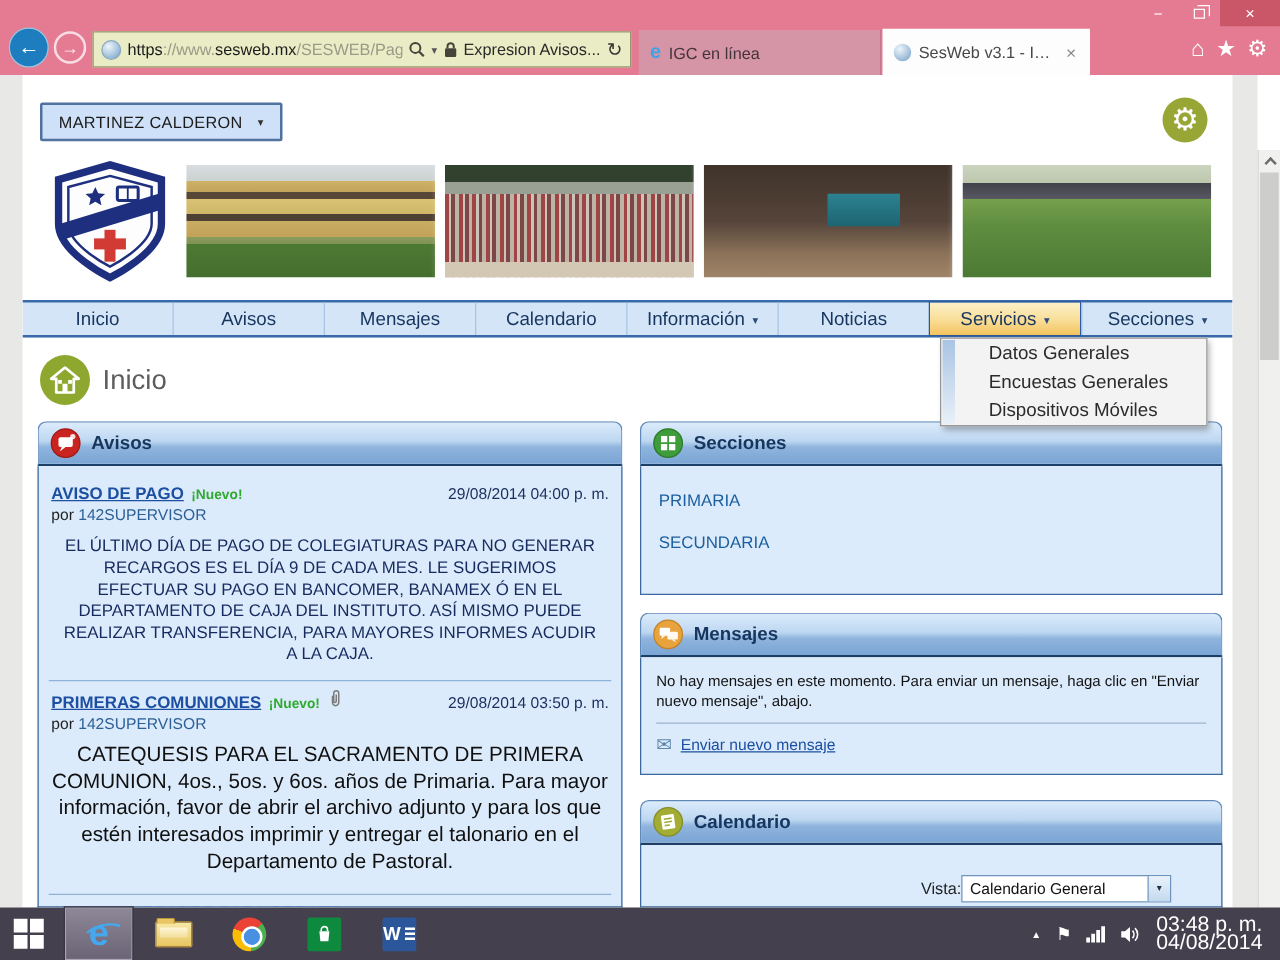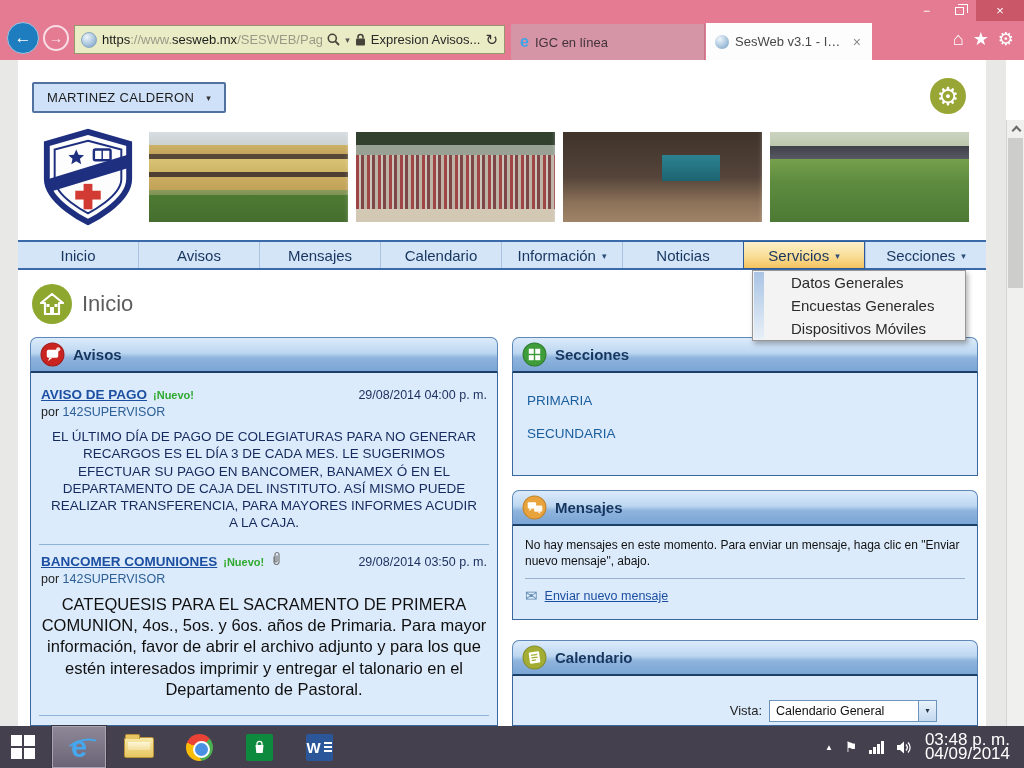--- a/index.html
+++ b/index.html
@@ -96,21 +96,21 @@
 
 .mensajes{left:494px;top:430px;width:466px}
 .mensajes .panel-body{height:94px;padding:11px 12px}
 .msg-empty{font-size:12px;color:#111;line-height:1.35}
 .msg-sep{border-top:1px solid #9ab4cf;margin:9px 0 8px}
 .msg-send{display:flex;align-items:center;gap:7px;font-size:12.5px;color:#1c4fa2;cursor:pointer}
 .msg-send .lbl{text-decoration:underline}
 .envelope{color:#5d87ad;font-size:15px}
 
 .calendario{left:494px;top:580px;width:466px}
-.calendario .panel-body{height:50px;padding:20px 40px 0;display:flex;justify-content:flex-end;align-items:center;gap:7px}
+.calendario .panel-body{height:50px;padding:20px 40px 0;display:flex;justify-content:flex-end;align-items:center;}
 .vista-label{font-size:13px;color:#222}
 .select{width:168px;height:22px;background:#fff;border:1px solid #6d94bd;display:flex;align-items:center;font-size:12.5px;color:#111;cursor:pointer}
 .select .sel-text{flex:1;padding-left:6px;white-space:nowrap;overflow:hidden}
 .select .sel-btn{width:18px;height:100%;background:linear-gradient(180deg,#e9f2fb,#c3d9ef);border-left:1px solid #6d94bd;display:flex;align-items:center;justify-content:center;font-size:8px;color:#234}
 
 
 .vscroll{position:absolute;left:1006px;top:60px;width:18px;height:666px;background:#f0f0ee;border-left:1px solid #d6d6d4}
 .scroll-btn{position:absolute;left:0;width:18px;height:17px;display:flex;align-items:center;justify-content:center;cursor:pointer}
 .scroll-btn.up{top:0}
 .chev{width:7px;height:7px;border-left:2px solid #6a6a6a;border-bottom:2px solid #6a6a6a}
@@ -309,28 +309,28 @@
         </div>
         <div class="panel-body">
 
           <div class="aviso-item">
             <div class="aviso-head">
               <span class="aviso-title">AVISO DE PAGO</span>
               <span class="badge-new">¡Nuevo!</span>
               <span class="aviso-date">29/08/2014 04:00 p. m.</span>
             </div>
             <div class="aviso-by"><span>por</span> <span class="aviso-author">142SUPERVISOR</span></div>
-            <div class="aviso-body-1">EL ÚLTIMO DÍA DE PAGO DE COLEGIATURAS PARA NO GENERAR RECARGOS ES EL DÍA 3 DE CADA MES. LE SUGERIMOS EFECTUAR SU PAGO EN BANCOMER, BANAMEX Ó EN EL DEPARTAMENTO DE CAJA DEL INSTITUTO. ASÍ MISMO PUEDE REALIZAR TRANSFERENCIA, PARA MAYORES INFORMES ACUDIR A LA CAJA.</div>
+            <div class="aviso-body-1">EL ÚLTIMO DÍA DE PAGO DE COLEGIATURAS PARA NO GENERAR RECARGOS ES EL DÍA 9 DE CADA MES. LE SUGERIMOS EFECTUAR SU PAGO EN BANCOMER, BANAMEX Ó EN EL DEPARTAMENTO DE CAJA DEL INSTITUTO. ASÍ MISMO PUEDE REALIZAR TRANSFERENCIA, PARA MAYORES INFORMES ACUDIR A LA CAJA.</div>
           </div>
 
           <div class="aviso-sep"></div>
 
           <div class="aviso-item">
             <div class="aviso-head">
-              <span class="aviso-title">BANCOMER COMUNIONES</span>
+              <span class="aviso-title">PRIMERAS COMUNIONES</span>
               <span class="badge-new">¡Nuevo!</span>
               <span class="clip">
                 <svg width="9" height="15" viewBox="0 0 9 15">
                     <path d="M2 5.5 V11 a2.5 2.5 0 0 0 5 0 V3.5 a2 2 0 0 0-4 0 V10 a1 1 0 0 0 2 0 V4.5" fill="none" stroke="#7a7a7a" stroke-width="1.2"></path>
                   </svg>
               </span>
               <span class="aviso-date">29/08/2014 03:50 p. m.</span>
             </div>
             <div class="aviso-by"><span>por</span> <span class="aviso-author">142SUPERVISOR</span></div>
             <div class="aviso-body-2">CATEQUESIS PARA EL SACRAMENTO DE PRIMERA COMUNION, 4os., 5os. y 6os. años de Primaria. Para mayor información, favor de abrir el archivo adjunto y para los que estén interesados imprimir y entregar el talonario en el Departamento de Pastoral.</div>
@@ -479,18 +479,18 @@
           <i class="b4"></i>
         </span>
       <span>
         <svg width="17" height="15" viewBox="0 0 17 15">
             <polygon points="1,5 4,5 8,1.5 8,13.5 4,10 1,10" fill="#fff"></polygon>
             <path d="M10 4.5 a4.5 4.5 0 0 1 0 6 M12 2.5 a7 7 0 0 1 0 10" fill="none" stroke="#fff" stroke-width="1.3"></path>
           </svg>
       </span>
       <div class="clock">
         <div>03:48 p. m.</div>
-        <div>04/09/2014</div>
+        <div>04/08/2014</div>
       </div>
     </div>
   </div>
 
 </div>
 
 </body></html>

